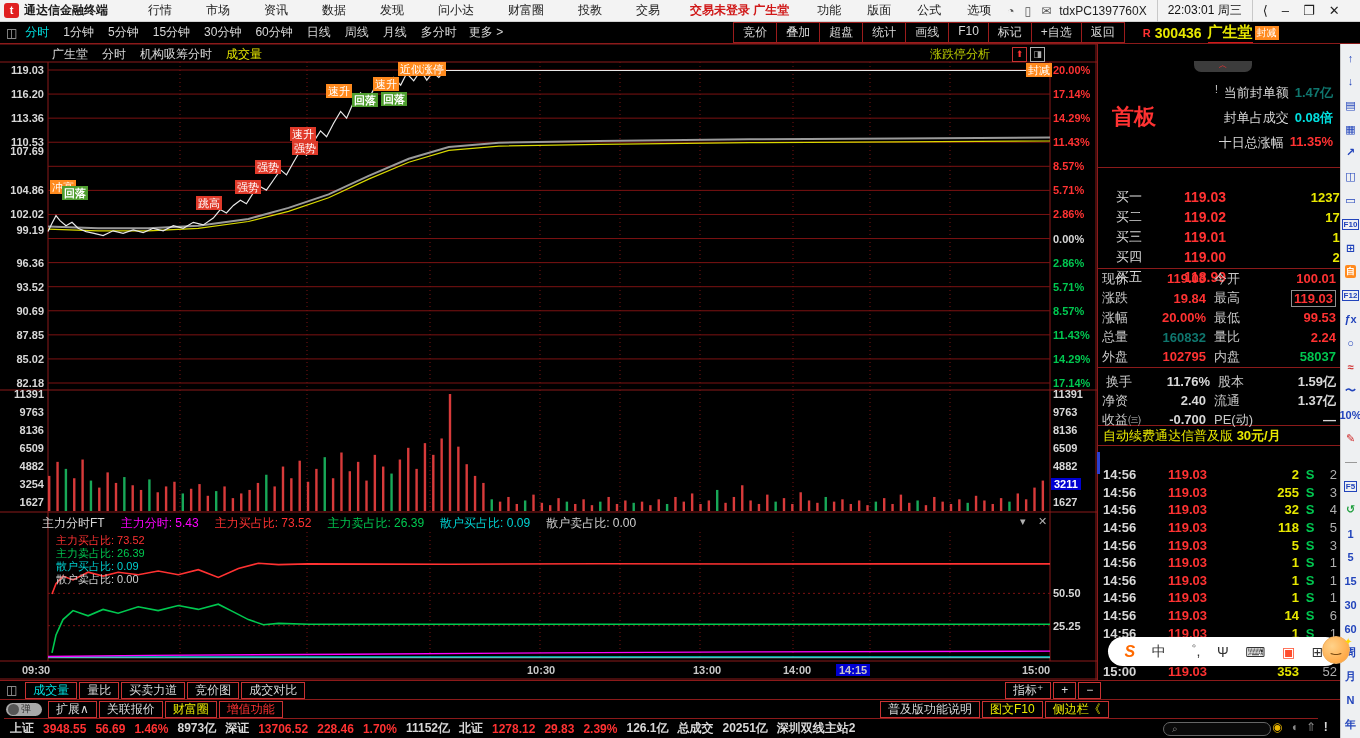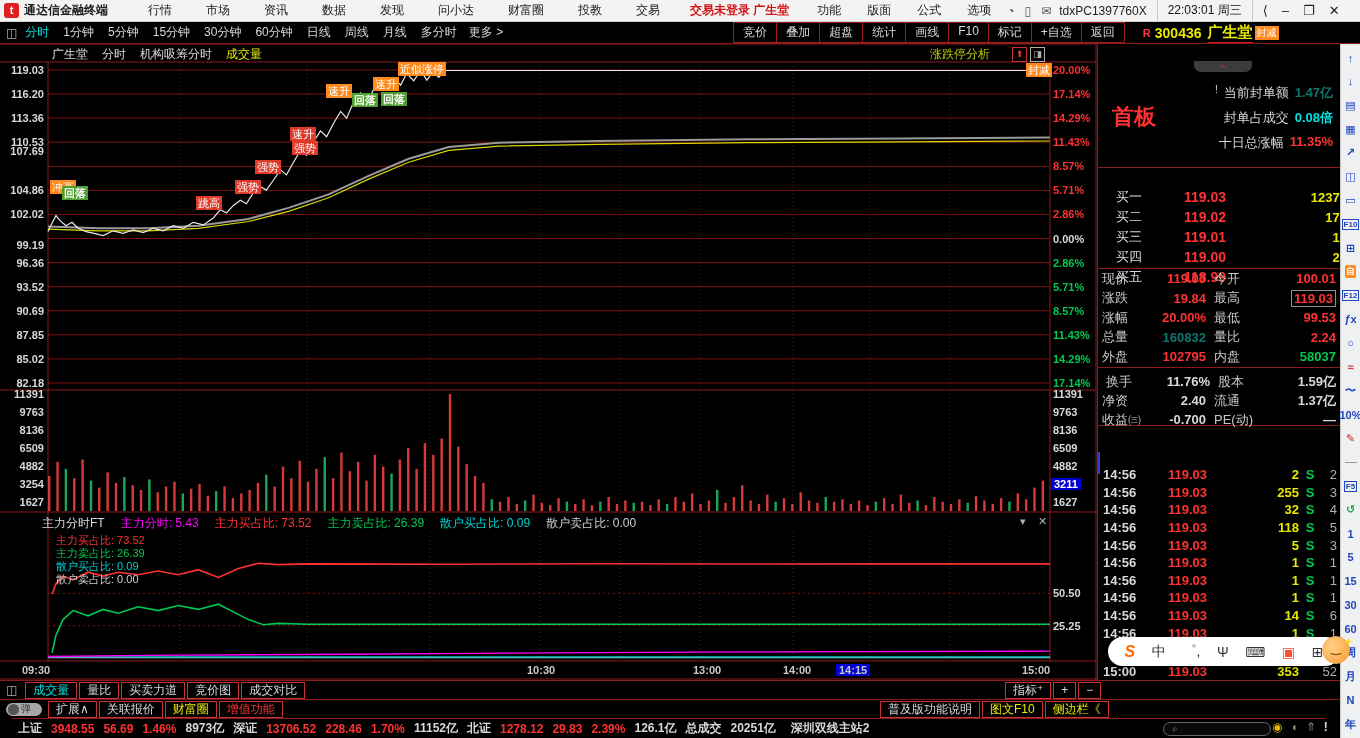--- a/index.html
+++ b/index.html
@@ -52,21 +52,21 @@
   .row1{position:absolute;left:0;top:680px;width:1340px;height:19px;background:#000;z-index:6;
         border-top:1px solid #8b1a1a;display:flex;align-items:center;box-sizing:border-box;}
   .row2{position:absolute;left:0;top:699px;width:1340px;height:19px;background:#000;z-index:6;
         border-top:1px solid #8b1a1a;display:flex;align-items:center;box-sizing:border-box;}
   .btab{border:1px solid #c83232;padding:0 7px;height:15px;line-height:15px;color:#d8d8d8;margin-right:2px;}
   .btab.act{color:#00e0e0;}
   .r1right{position:absolute;left:1005px;top:1px;display:flex;}
   .pill{width:36px;height:13px;background:#a8a8a8;border-radius:7px;margin:0 6px;display:flex;align-items:center;
         color:#333;font-size:10px;}
   .pill b{width:11px;height:11px;border-radius:50%;background:#555;margin:0 2px;}
-  .statusbar{position:absolute;left:12px;top:718px;width:1314px;height:20px;background:#000;z-index:6;
+  .statusbar{position:absolute;left:4px;top:718px;width:1314px;height:20px;background:#000;z-index:6;
              border-top:1px solid #8b1a1a;display:flex;align-items:center;box-sizing:border-box;font-weight:bold;}
   .statusbar span{margin-right:9px;}
   .sw{color:#d8d8d8;text-align:center;} .sr{color:#ff3232;} .sy{color:#e8e800;}
   .search{position:absolute;left:1163px;top:722px;width:98px;height:12px;border:1px solid #666;border-radius:7px;
           background:#0a0a0a;color:#888;font-size:10px;line-height:12px;padding-left:8px;z-index:7;}
   .sbicons{position:absolute;left:1272px;top:720px;z-index:7;display:flex;gap:8px;font-size:12px;}
   
   .rpanel{position:absolute;left:1097px;top:44px;width:243px;height:636px;background:#000;z-index:5;
           border-left:1px solid #8b1a1a;box-sizing:border-box;}
   .rp-row{position:absolute;left:0;width:243px;display:flex;align-items:center;}
@@ -391,21 +391,21 @@
   <div class="hicon" style="left:1030px;color:#b0b0b0;border-color:#b0b0b0">◨</div>
 
   <div id="labels">
       <div class="lab" style="top: 70px; color: rgb(216, 216, 216); right: 1316px;">119.03</div>
       <div class="lab" style="top: 94.077px; color: rgb(216, 216, 216); right: 1316px;">116.20</div>
       <div class="lab" style="top: 118.154px; color: rgb(216, 216, 216); right: 1316px;">113.36</div>
       <div class="lab" style="top: 142.231px; color: rgb(216, 216, 216); right: 1316px;">110.53</div>
       <div class="lab" style="top: 151px; color: rgb(216, 216, 216); right: 1316px;">107.69</div>
       <div class="lab" style="top: 190.385px; color: rgb(216, 216, 216); right: 1316px;">104.86</div>
       <div class="lab" style="top: 214.462px; color: rgb(216, 216, 216); right: 1316px;">102.02</div>
-      <div class="lab" style="top: 245px; color: rgb(216, 216, 216); right: 1316px;">99.19</div>
+      <div class="lab" style="top: 230px; color: rgb(216, 216, 216); right: 1316px;">99.19</div>
       <div class="lab" style="top: 262.616px; color: rgb(216, 216, 216); right: 1316px;">96.36</div>
       <div class="lab" style="top: 286.693px; color: rgb(216, 216, 216); right: 1316px;">93.52</div>
       <div class="lab" style="top: 310.77px; color: rgb(216, 216, 216); right: 1316px;">90.69</div>
       <div class="lab" style="top: 334.847px; color: rgb(216, 216, 216); right: 1316px;">87.85</div>
       <div class="lab" style="top: 358.924px; color: rgb(216, 216, 216); right: 1316px;">85.02</div>
       <div class="lab" style="top: 383.001px; color: rgb(216, 216, 216); right: 1316px;">82.18</div>
       <div class="lab" style="left: 1053px; top: 70px; color: rgb(255, 50, 50);">20.00%</div>
       <div class="lab" style="left: 1053px; top: 94.077px; color: rgb(255, 50, 50);">17.14%</div>
       <div class="lab" style="left: 1053px; top: 118.154px; color: rgb(255, 50, 50);">14.29%</div>
       <div class="lab" style="left: 1053px; top: 142.231px; color: rgb(255, 50, 50);">11.43%</div>
@@ -523,21 +523,21 @@
       <span class="sr" style="margin-left: 0px;">228.46</span>
       <span class="sr" style="margin-left: 0px;">1.70%</span>
       <span class="sw" style="margin-left: 0px;">11152亿</span>
       <span class="sw" style="margin-left: 0px;">北证</span>
       <span class="sr" style="margin-left: 0px;">1278.12</span>
       <span class="sr" style="margin-left: 0px;">29.83</span>
       <span class="sr" style="margin-left: 0px;">2.39%</span>
       <span class="sw" style="margin-left: 0px;">126.1亿</span>
       <span class="sw" style="margin-left: 0px;">总成交</span>
       <span class="sw" style="margin-left: 0px;">20251亿</span>
-      <span class="sw" style="margin-left: 6px;">深圳双线主站2</span>
+      <span class="sw" style="margin-left: 0px;">深圳双线主站2</span>
     </div>
   <div class="search">⌕</div>
   <div class="sbicons">
     <span style="color:#e8b400">◉</span>
     <span style="color:#888">◖</span>
     <span style="color:#888">⇑</span>
     <span style="color:#d8d8d8;font-weight:bold">!</span>
   </div>
 
   <div class="rpanel">
@@ -635,20 +635,21 @@
             <span class="qv vw" style="margin-left: auto; margin-right: 5px;">1.37亿</span>
           </div>
           <div class="qrow" style="top: 141px;">
             <span class="ql" style="width: 42px;">收益㈢</span>
             <span class="qv vw" style="width: 62px; text-align: right;">-0.700</span>
             <span class="ql" style="width: 46px; margin-left: 8px;">PE(动)</span>
             <span class="qv vw" style="margin-left: auto; margin-right: 5px;">—</span>
           </div>
         </div>
     </div>
+    <div class="renew"><span>自动续费通达信普及版</span>&nbsp;<b>30元/月</b></div>
     <div class="ticks" id="ticks">
         <div class="trow">
           <span class="tt">14:56</span>
           <span class="tp">119.03</span>
           <span class="tv">2</span>
           <span class="td">S</span>
           <span class="tn">2</span>
         </div>
         <div class="trow">
           <span class="tt">14:56</span>

